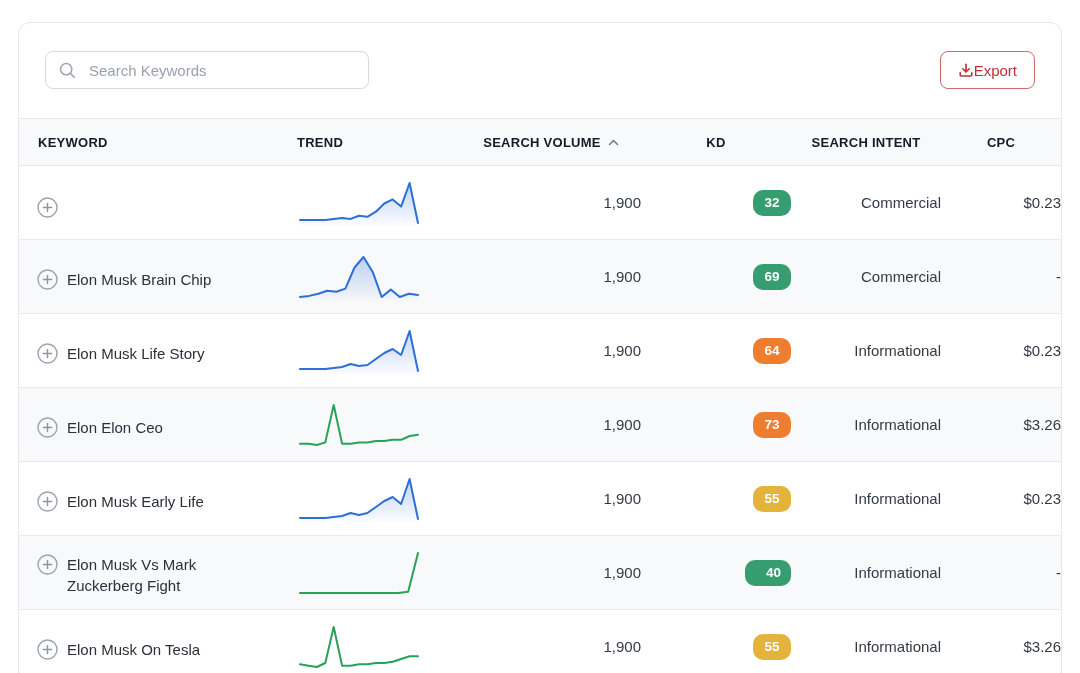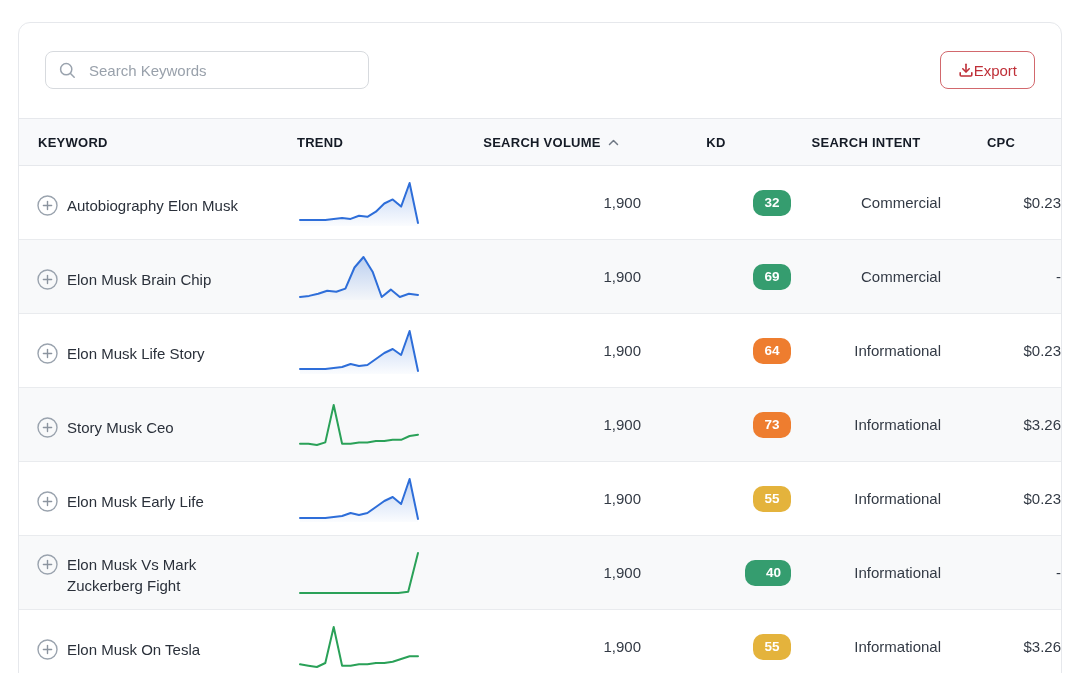--- a/index.html
+++ b/index.html
@@ -103,21 +103,20 @@
     </div>
   <div>
       <div class="tr">
         <div class="td col-keyword">
           <div class="kw">
             <button class="plus-btn"><svg width="21" height="21" viewBox="0 0 21 21">
                 <circle cx="10.5" cy="10.5" r="9.5" fill="none" stroke="#9aa3ae" stroke-width="1.4"></circle>
                 <line x1="10.5" y1="6.4" x2="10.5" y2="14.6" stroke="#8b949f" stroke-width="1.4" stroke-linecap="round"></line>
                 <line x1="6.4" y1="10.5" x2="14.6" y2="10.5" stroke="#8b949f" stroke-width="1.4" stroke-linecap="round"></line>
               </svg></button>
-            <span class="kw-text">Autobiography Elon Musk</span>
           </div>
         </div>
         <div class="td col-trend">
           <svg width="126" height="48" viewBox="0 0 126 48">
             <defs>
               <linearGradient id="tg0" x1="0" y1="0" x2="0" y2="1">
                 <stop offset="0" stop-color="#2e6ed9" stop-opacity="0.30"></stop>
                 <stop offset="1" stop-color="#2e6ed9" stop-opacity="0.02"></stop>
               </linearGradient>
             </defs>
@@ -211,21 +210,21 @@
         </div>
       </div>
       <div class="tr">
         <div class="td col-keyword">
           <div class="kw">
             <button class="plus-btn"><svg width="21" height="21" viewBox="0 0 21 21">
                 <circle cx="10.5" cy="10.5" r="9.5" fill="none" stroke="#9aa3ae" stroke-width="1.4"></circle>
                 <line x1="10.5" y1="6.4" x2="10.5" y2="14.6" stroke="#8b949f" stroke-width="1.4" stroke-linecap="round"></line>
                 <line x1="6.4" y1="10.5" x2="14.6" y2="10.5" stroke="#8b949f" stroke-width="1.4" stroke-linecap="round"></line>
               </svg></button>
-            <span class="kw-text">Story Musk Ceo</span>
+            <span class="kw-text">Elon Elon Ceo</span>
           </div>
         </div>
         <div class="td col-trend">
           <svg width="126" height="48" viewBox="0 0 126 48">
             <polyline points="4.0,42.7 12.4,42.7 20.9,44.0 29.3,41.4 37.7,4.0 46.1,42.7 54.6,42.7 63.0,41.4 71.4,41.4 79.9,40.1 88.3,40.1 96.7,38.8 105.1,38.8 113.6,35.0 122.0,33.7" fill="none" stroke="#2aa158" stroke-width="2" stroke-linejoin="round" stroke-linecap="round"></polyline>
           </svg>
         </div>
         <div class="td col-search_volume">
           <span>1,900</span>
         </div>

